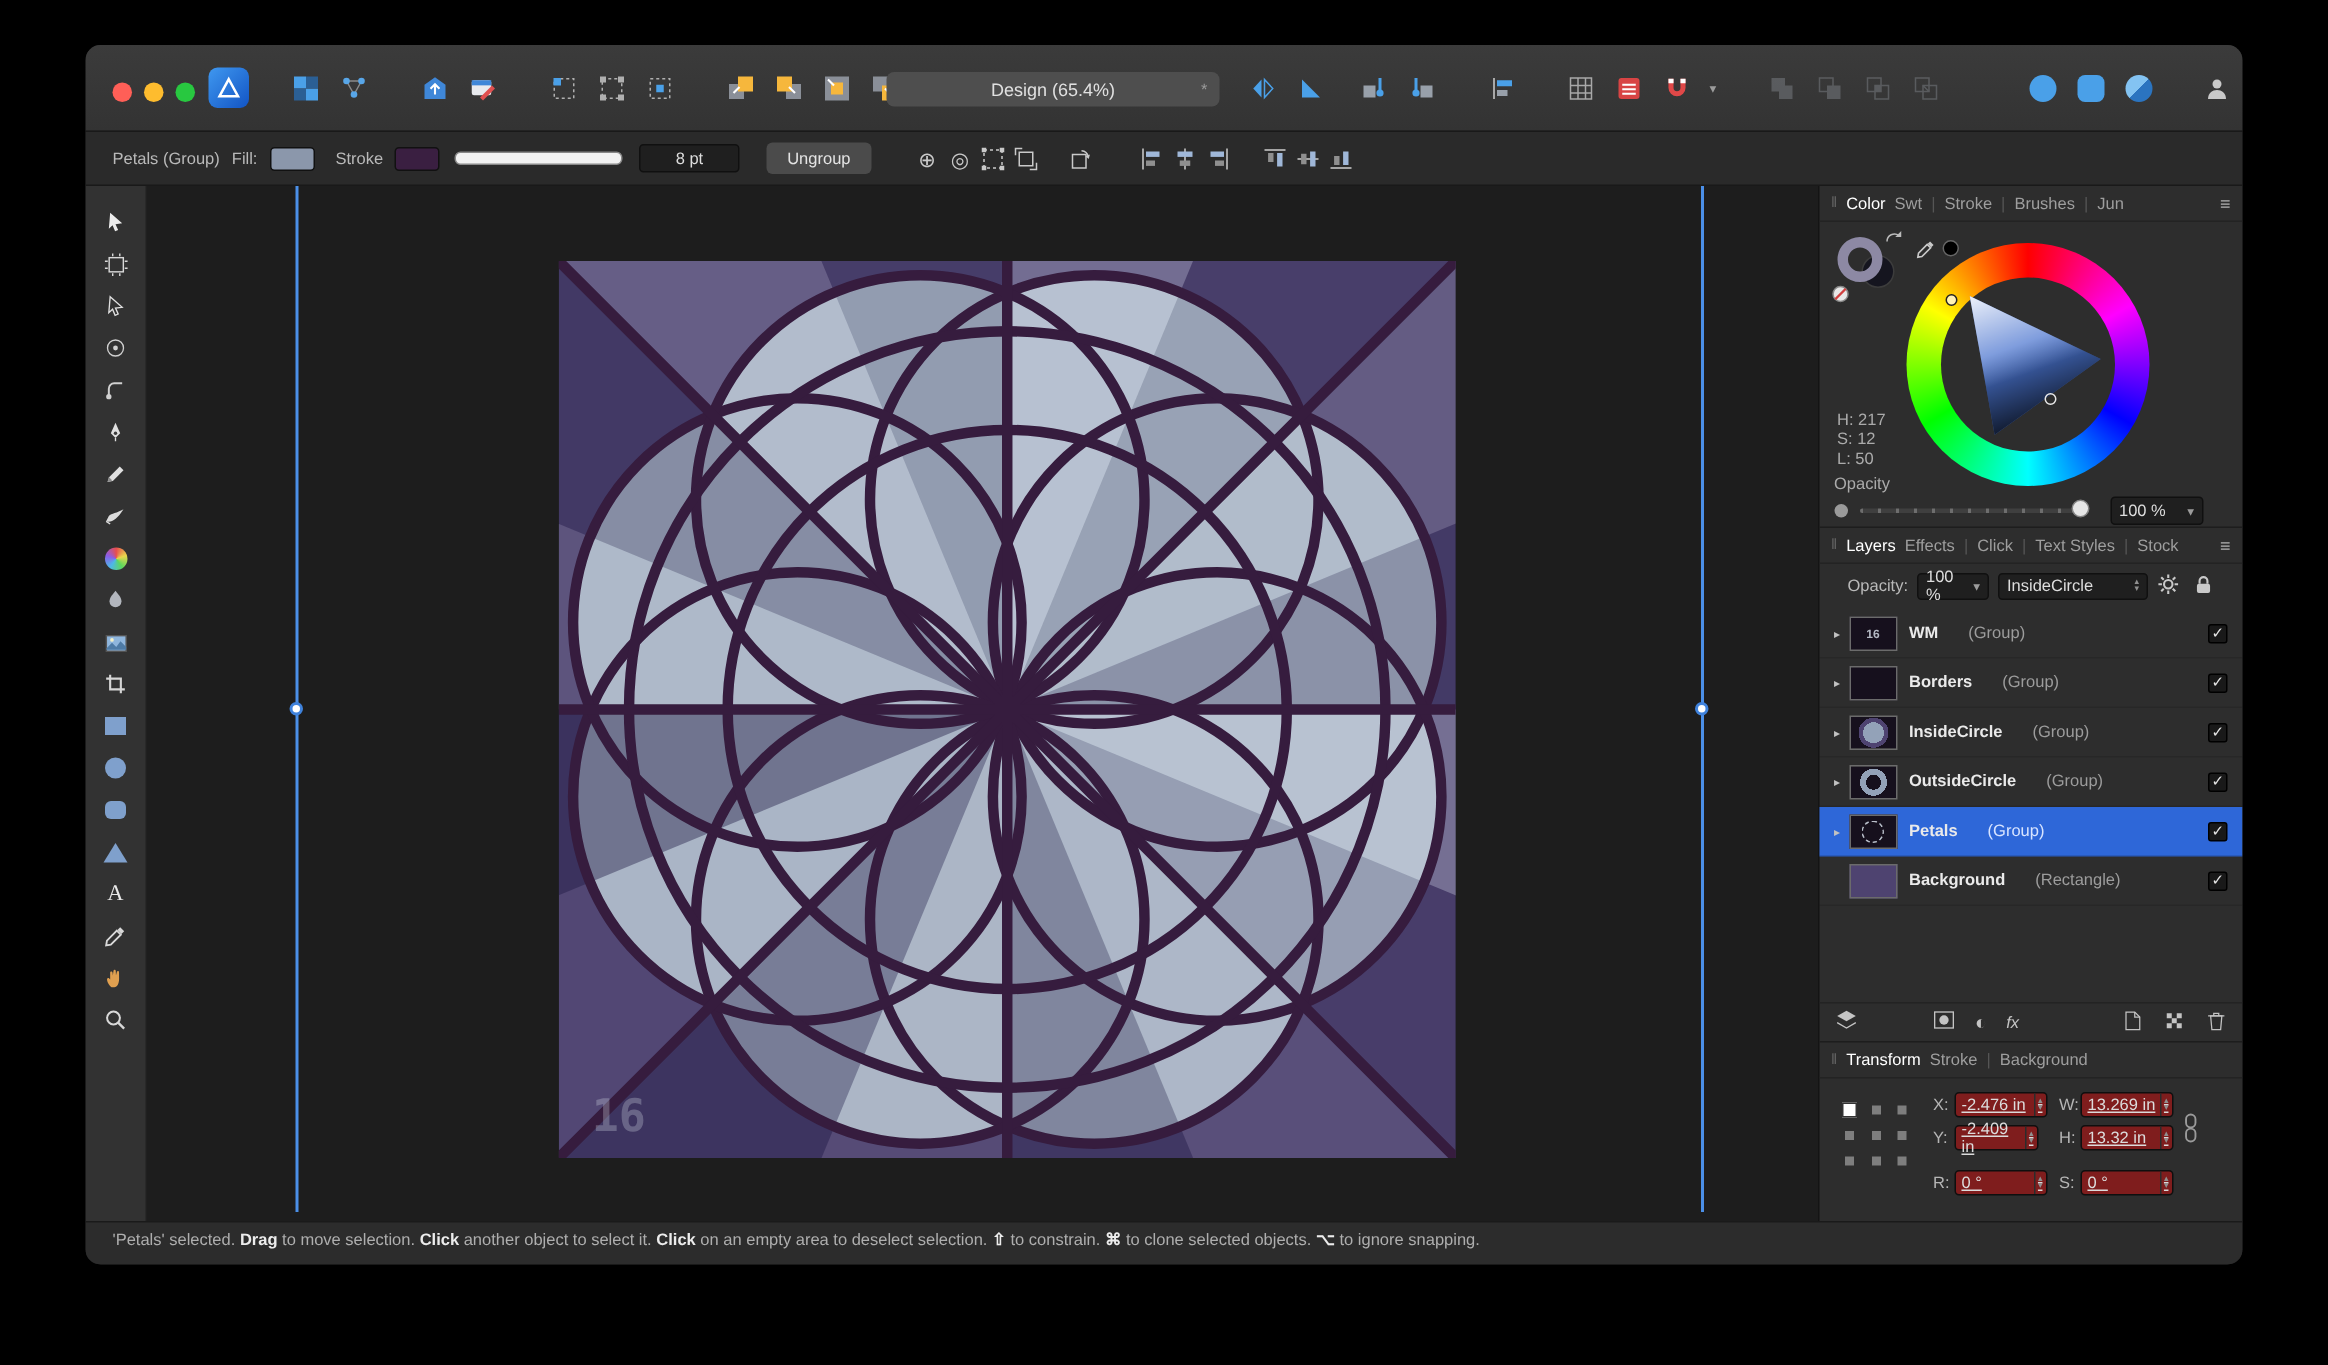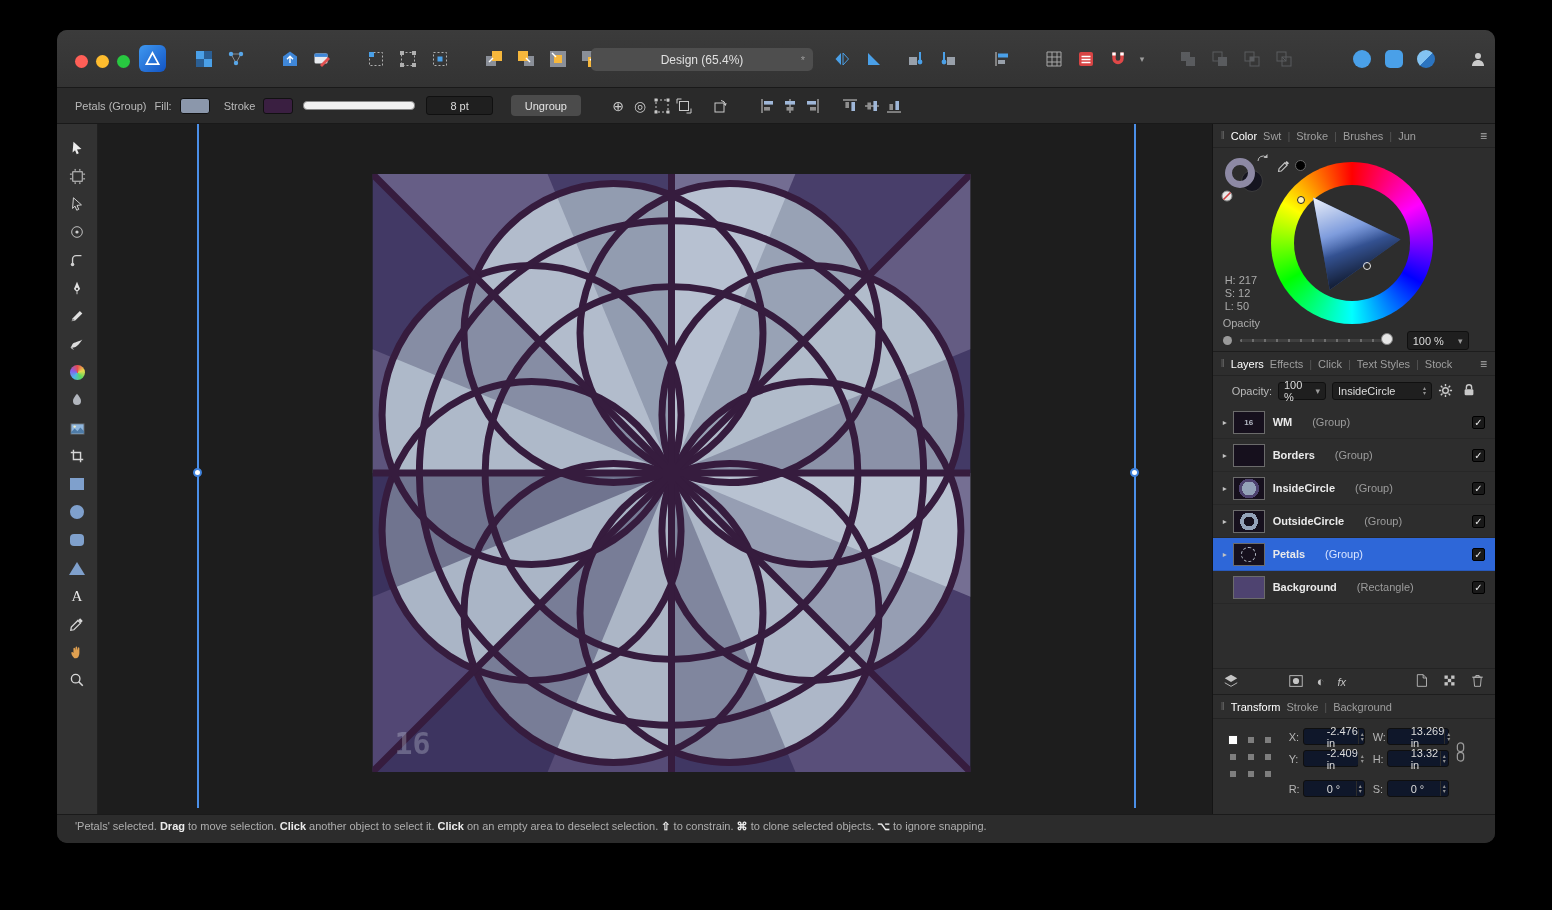--- a/index.html
+++ b/index.html
@@ -129,22 +129,22 @@
   .adj { font-size:13px; color:#c4c4c4; }
   .fx { font-style:italic; font-size:11px; color:#c4c4c4; }
 
   .transform-panel { flex:0 0 120px; border-top:1px solid #1d1d1d; display:flex; flex-direction:column; }
   .tf-body { position:relative; flex:1; }
   .anchor { position:absolute; left:12px; top:12px; width:52px; height:52px; display:grid;
             grid-template-columns:repeat(3,1fr); grid-template-rows:repeat(3,1fr); }
   .anchor span { width:6px; height:6px; background:#7e7e7e; margin:auto; }
   .anchor span.act { width:10px; height:10px; background:#fff; border:1px solid #333; }
   .tf-lab { position:absolute; color:#b5b5b5; }
-  .tf-field { position:absolute; height:17px; background:#0f172a; border:1px solid #0f0f0f; border-radius:3px; color:#dcdcdc;
-              display:flex; align-items:center; padding-left:23px; }
+  .tf-field { position:absolute; height:17px; background:#7f1d1d; border:1px solid #0f0f0f; border-radius:3px; color:#dcdcdc;
+              display:flex; align-items:center; padding-left:4px;text-decoration:underline; }
   .tf-field .stepcol { border-left:1px solid #2c2c2c; height:100%; justify-content:center; padding:0 2px; }
   .linkicon { position:absolute; left:242px; top:22px; }
 
   .statusbar { flex:0 0 29px; background:#2c2c2c; border-top:1px solid #1a1a1a; display:flex; align-items:flex-start; padding:5px 0 0 18px;
                font-size:11px; color:#aeaeae; }
   .sb-strong { color:#ececec; font-weight:bold; }
 </style>
 </head>
 <body>
 

